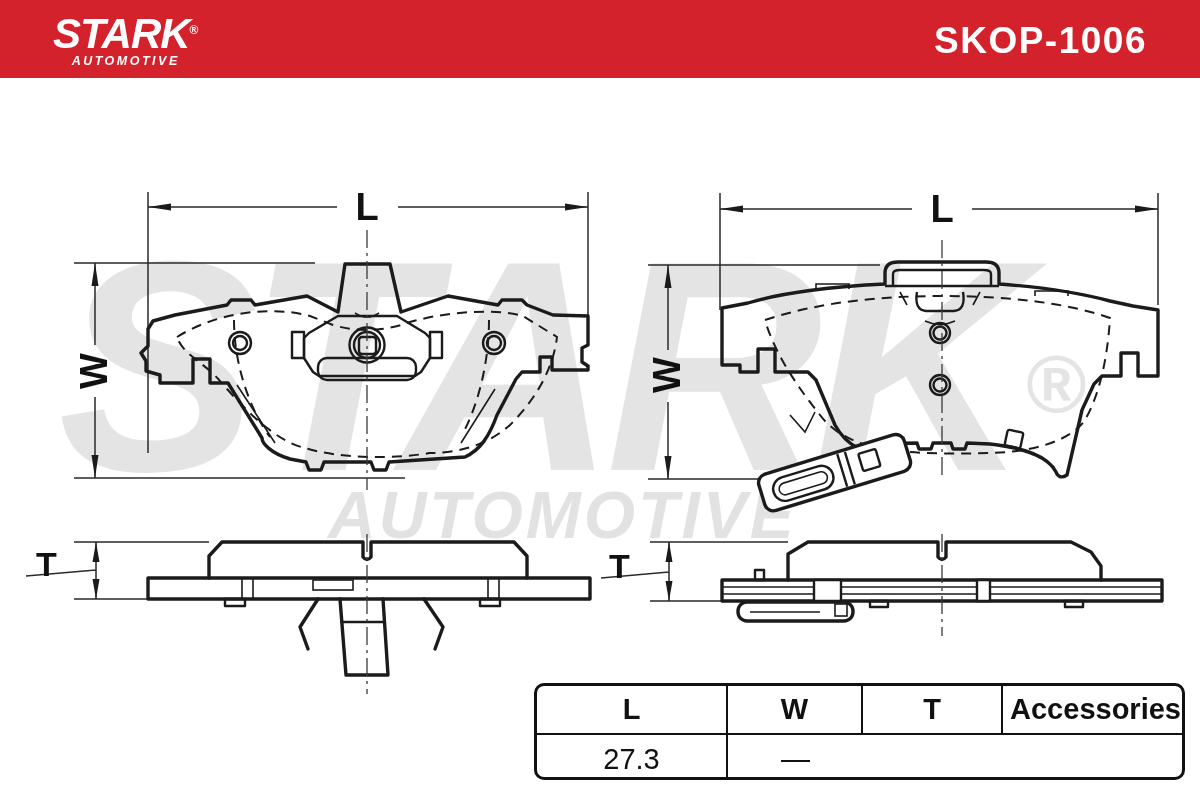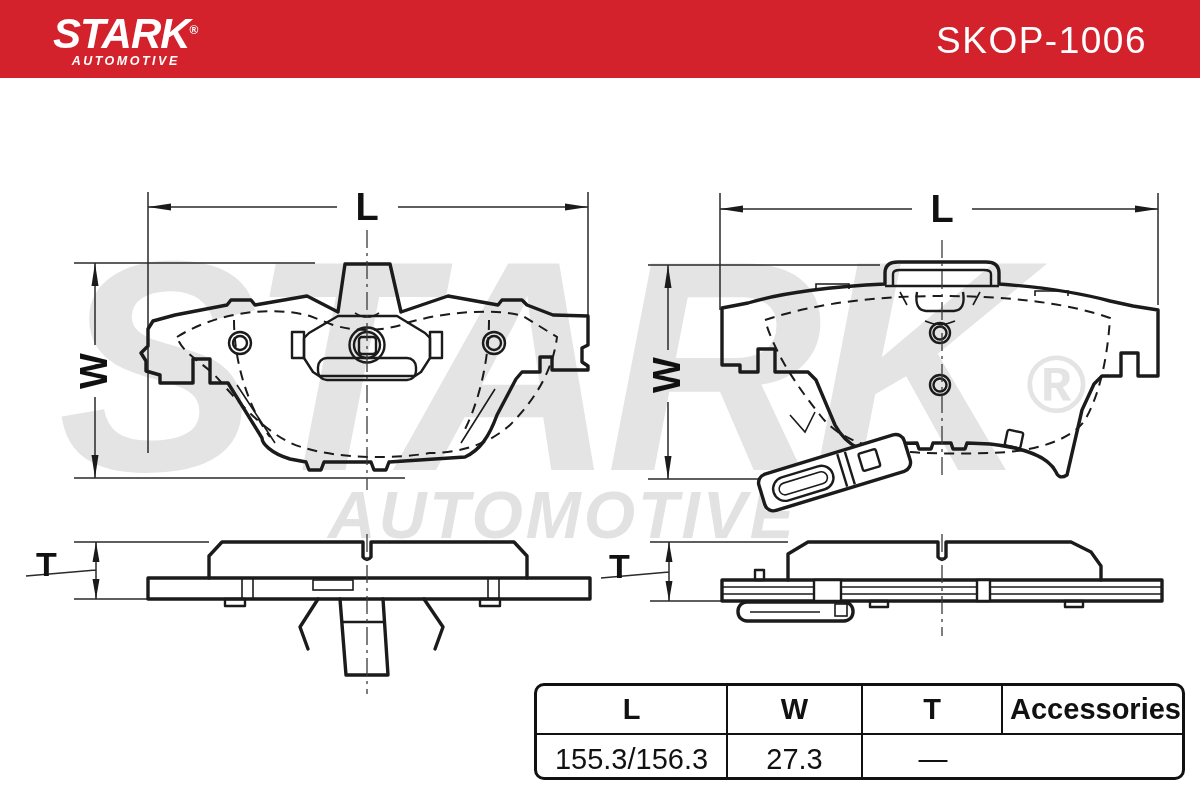--- a/index.html
+++ b/index.html
@@ -16,21 +16,21 @@
     position:absolute;left:53px;top:8px;display:flex;flex-direction:column;align-items:center;
   }
   .logo-main{
     font-style:italic;font-weight:bold;font-size:42px;line-height:44px;letter-spacing:-1px;white-space:nowrap;
   }
   .logo-reg{font-size:12px;font-style:normal;vertical-align:14px;letter-spacing:0;}
   .logo-sub{
     font-style:italic;font-weight:bold;font-size:12.5px;letter-spacing:2.5px;margin-top:-2px;
   }
   .part-no{
-    position:absolute;right:53px;top:20px;font-weight:normal;font-size:37px;letter-spacing:1.5px;
+    position:absolute;right:53px;top:20px;font-weight:bold;font-size:37px;letter-spacing:1.5px;
   }
   
   .wm-big{
     position:absolute;left:58px;top:216px;z-index:0;white-space:nowrap;
     font-style:italic;font-weight:bold;font-size:300px;line-height:300px;
     letter-spacing:-10px;color:#e4e4e4;user-select:none;
   }
   .wm-big .wm-reg{font-size:82px;letter-spacing:0;position:relative;top:-58px;left:6px;}
   .wm-small{
     position:absolute;left:328px;top:484px;z-index:0;white-space:nowrap;
@@ -232,16 +232,15 @@
     </g>
     <path class="cline" d="M347,4 L347,106"></path>
   </g>
 </svg>
 
 <div class="dimtable">
   <div class="cell hrow">L</div>
   <div class="cell hrow">W</div>
   <div class="cell hrow">T</div>
   <div class="cell hrow lastcol">Accessories</div>
-  <div class="cell">155.3/156.3</div>
   <div class="cell">27.3</div>
   <div class="cell lastcol">—</div>
 </div>
 
 </body></html>

